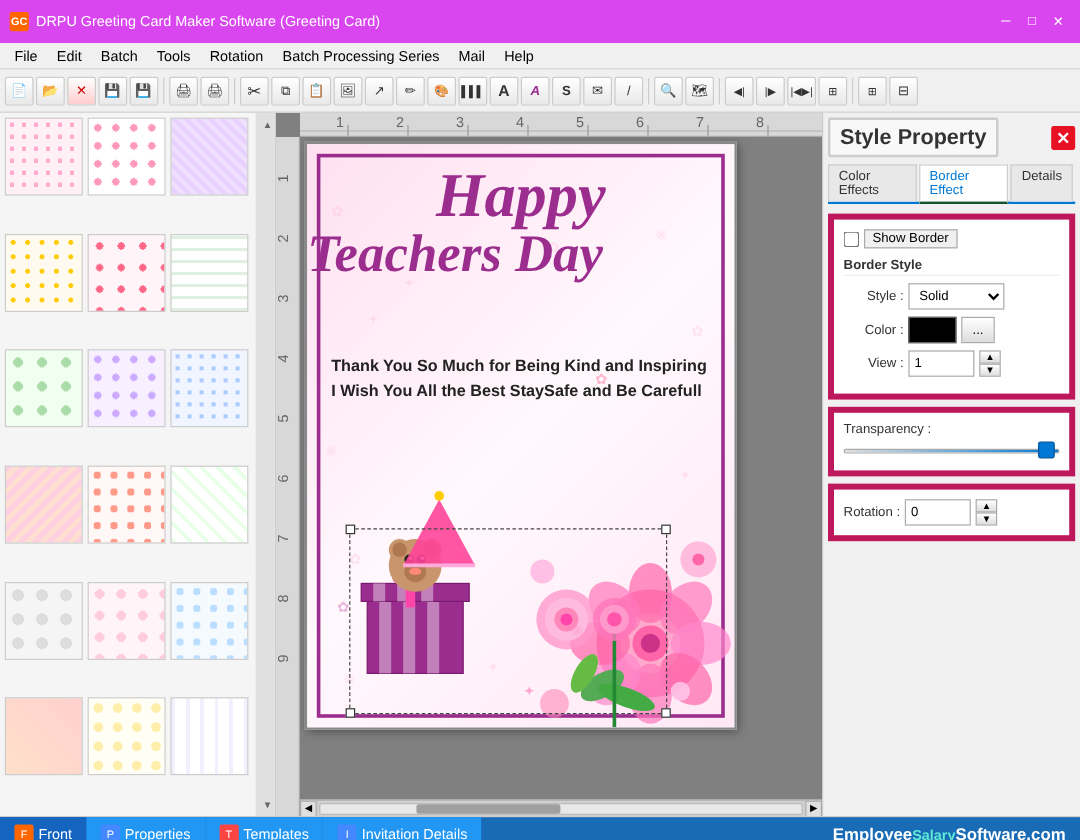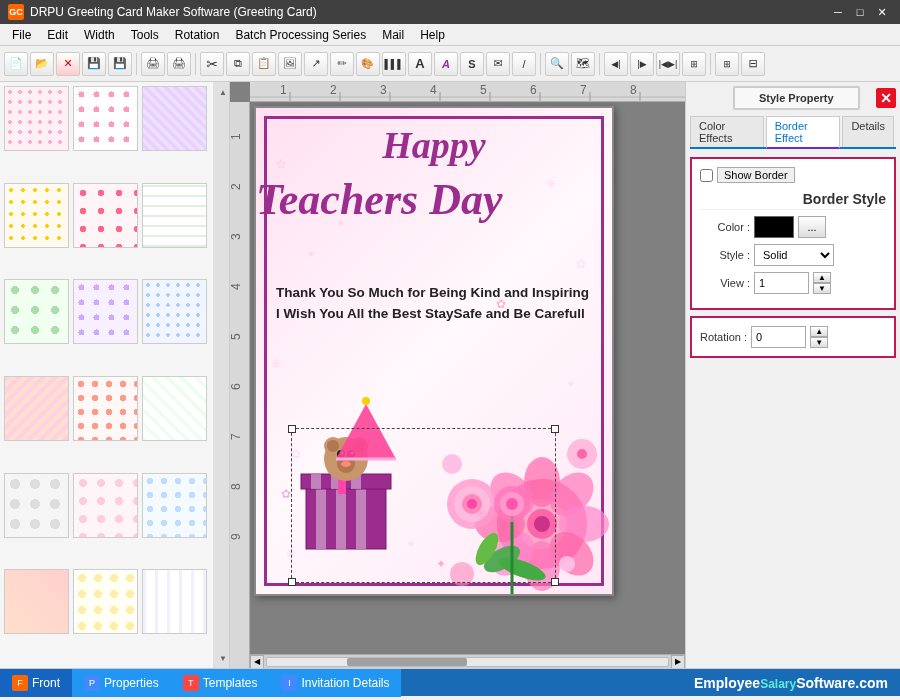--- a/index.html
+++ b/index.html
@@ -1,19 +1,19 @@
 <!DOCTYPE html>
 <html><head>
   <meta charset="utf-8">
   <style>
     * { box-sizing: border-box; margin: 0; padding: 0; font-family: 'Segoe UI', Arial, sans-serif; font-size: 12px; }
     body { width: 900px; height: 700px; overflow: hidden; background: #f0f0f0; }
 
     
-    .title-bar { background: #404040; height: 24px; display: flex; align-items: center; padding: 0 8px; color: white; font-size: 12px; justify-content: space-between; gap: 45px; }
+    .title-bar { background: #d946ef; height: 36px; display: flex; align-items: center; padding: 0 8px; color: white; font-size: 12px; justify-content: space-between; gap: 45px; }
     .title-bar-left { display: flex; align-items: center; gap: 6px; }
     .title-bar-icon { width: 16px; height: 16px; background: #ff6600; border-radius: 2px; display: flex; align-items: center; justify-content: center; color: white; font-size: 9px; font-weight: bold; }
     .title-bar-controls { display: flex; gap: 2px; }
     .title-btn { width: 20px; height: 16px; background: transparent; border: none; color: white; cursor: pointer; font-size: 11px; display: flex; align-items: center; justify-content: center; }
 
     
     .menu-bar { background: #f0f0f0; height: 22px; display: flex; align-items: center; padding: 0 4px; border-bottom: 1px solid #ccc; }
     .menu-item { padding: 2px 8px; cursor: pointer; font-size: 12px; color: #000; }
 
     
@@ -54,29 +54,29 @@
     .scroll-arrow { width: 20px; background: #e0e0e0; border: none; cursor: pointer; display: flex; align-items: center; justify-content: center; color: #666; }
 
     
     .canvas-area { flex: 1; background: #808080; overflow: auto; position: relative; display: flex; align-items: flex-start; justify-content: center; padding: 10px; }
     .greeting-card { width: 360px; height: 490px; background: #fff; border: 2px solid #888; position: relative; overflow: hidden; box-shadow: 2px 2px 8px rgba(0,0,0,0.4); }
     .card-bg { position: absolute; inset: 0; background: linear-gradient(135deg, #ffe0f0 0%, #fff8fc 50%, #ffe8f5 100%); }
 
     
     .right-panel { width: 215px; background: #f0f0f0; border-left: 1px solid #ccc; padding: 4px; display: flex; flex-direction: column; }
     .style-property-header { display: flex; align-items: center; justify-content: space-between; margin-bottom: 6px; }
-    .style-property-title { border: 2px solid #ccc; background: #f8f8f8; padding: 4px 24px; font-size: 11px; font-weight: bold; color: #333; border-radius: 2px; margin-left: 43px; }
+    .style-property-title { border: 2px solid #ccc; background: #f8f8f8; padding: 4px 8px; font-size: 18px; font-weight: bold; color: #333; border-radius: 2px; }
     .close-x { width: 20px; height: 20px; background: #e81123; border: none; cursor: pointer; color: white; font-weight: bold; font-size: 14px; display: flex; align-items: center; justify-content: center; border-radius: 2px; }
     .style-tabs { display: flex; border-bottom: 2px solid #0078d4; margin-bottom: 8px; }
     .style-tab { padding: 3px 8px; cursor: pointer; font-size: 11px; color: #333; border: 1px solid #ccc; border-bottom: none; background: #e8e8e8; margin-right: 2px; }
-    .style-tab.active { background: #fff; border-bottom: 2px solid #6d28d9; margin-bottom: -2px; color: #0078d4; }
-    .panel-section { background: #fff; border: 2px solid #be185d; padding: 8px; margin-bottom: 6px; }
+    .style-tab.active { background: #fff; border-bottom: 2px solid #14532d; margin-bottom: -2px; color: #0078d4; }
+    .panel-section { background: #fff; border: 5px solid #be185d; padding: 8px; margin-bottom: 6px; }
     .checkbox-row { display: flex; align-items: center; gap: 4px; margin-bottom: 8px; }
     .checkbox-row input[type=checkbox] { cursor: pointer; }
-    .section-title { font-weight: bold; font-size: 14px; margin-bottom: 6px; color: #333; border-bottom: 1px solid #eee; padding-bottom: 2px; text-align: right; }
+    .section-title { font-weight: bold; font-size: 11px; margin-bottom: 6px; color: #333; border-bottom: 1px solid #eee; padding-bottom: 2px; }
     .prop-row { display: flex; align-items: center; margin-bottom: 6px; gap: 4px; }
     .prop-label { width: 50px; text-align: right; font-size: 11px; color: #333; }
     .color-swatch { width: 40px; height: 22px; background: #000; border: 1px solid #666; cursor: pointer; }
     .browse-btn { width: 28px; height: 22px; background: linear-gradient(to bottom, #fff, #ddd); border: 1px solid #aaa; cursor: pointer; font-size: 11px; display: flex; align-items: center; justify-content: center; }
     .style-select { width: 80px; height: 22px; border: 1px solid #aaa; background: white; font-size: 11px; padding: 1px 4px; }
     .width-input { width: 55px; height: 22px; border: 1px solid #aaa; background: white; font-size: 11px; padding: 1px 4px; }
     .spinner { display: flex; flex-direction: column; width: 18px; }
     .spin-btn { width: 18px; height: 11px; background: linear-gradient(to bottom, #fff, #ddd); border: 1px solid #aaa; cursor: pointer; font-size: 8px; display: flex; align-items: center; justify-content: center; line-height: 1; }
     .transparency-section { margin-bottom: 6px; }
     .trans-label { font-size: 11px; color: #333; margin-bottom: 4px; }
@@ -107,21 +107,21 @@
   <div class="title-bar-controls">
     <button class="title-btn">─</button>
     <button class="title-btn">□</button>
     <button class="title-btn close">✕</button>
   </div>
 </div>
 
 <div class="menu-bar">
   <span class="menu-item">File</span>
   <span class="menu-item">Edit</span>
-  <span class="menu-item">Width</span>
+  <span class="menu-item">Batch</span>
   <span class="menu-item">Tools</span>
   <span class="menu-item">Rotation</span>
   <span class="menu-item">Batch Processing Series</span>
   <span class="menu-item">Mail</span>
   <span class="menu-item">Help</span>
 </div>
 
 <div class="toolbar">
   <button class="tb-btn">📄</button>
   <button class="tb-btn">📂</button>
@@ -250,21 +250,21 @@
               <text x="80" y="120" font-size="8">✦</text>
               <text x="200" y="90" font-size="10">✿</text>
               <text x="150" y="440" font-size="12">✦</text>
             </g>
           </svg>
         </div>
 
         <div style="position:absolute;inset:8px;border:3px solid #9b2d8e;pointer-events:none;"></div>
 
         <div style="position:absolute;top:18px;left:0;right:0;text-align:center;">
-          <span style="font-size:38px;font-weight:bold;color:#9b2d8e;font-family:Georgia,serif;font-style:italic;line-height:1;margin-top:44px;">Happy</span>
+          <span style="font-size:52px;font-weight:bold;color:#9b2d8e;font-family:Georgia,serif;font-style:italic;line-height:1;margin-top:44px;">Happy</span>
         </div>
 
         <div style="position:absolute;top:70px;left:0;right:0;">
           <span style="font-size:44px;font-weight:bold;color:#9b2d8e;font-family:Georgia,serif;font-style:italic;line-height:1;">Teachers Day</span>
         </div>
 
         <div style="position:absolute;top:175px;left:20px;right:20px;text-align:left;font-size:13.5px;font-weight:bold;color:#222;line-height:1.55;">
           Thank You So Much for Being Kind and Inspiring I Wish You All the Best StaySafe and Be Carefull
         </div>
 
@@ -384,46 +384,53 @@
     <div class="panel-section">
 
       <div class="checkbox-row">
         <input type="checkbox" id="showBorder" style="">
         <label for="showBorder" style="font-size:11px;cursor:pointer;border:1px solid #aaa;padding:1px 6px;background:#f0f0f0;">Show Border</label>
       </div>
 
       <div class="section-title">Border Style</div>
 
       <div class="prop-row">
-        <span class="prop-label">Color :</span>
-        <div class="color-swatch"></div>
-        <button class="browse-btn">...</button>
-      </div>
-
-      <div class="prop-row">
         <span class="prop-label">Style :</span>
         <select class="style-select">
           <option>Solid</option>
           <option>Dashed</option>
           <option>Dotted</option>
           <option>Double</option>
         </select>
         <span></span>
       </div>
 
       <div class="prop-row">
+        <span class="prop-label">Color :</span>
+        <div class="color-swatch"></div>
+        <button class="browse-btn">...</button>
+      </div>
+
+      <div class="prop-row">
         <span class="prop-label">View :</span>
         <input type="text" class="width-input" value="1" style="">
         <div class="spinner">
           <button class="spin-btn">▲</button>
           <button class="spin-btn">▼</button>
         </div>
       </div>
     </div>
 
+    <div class="panel-section transparency-section">
+      <div class="trans-label">Transparency :</div>
+      <div class="slider-container">
+        <div class="slider-track"></div>
+        <div class="slider-thumb"></div>
+      </div>
+    </div>
 
     <div class="panel-section">
       <div class="rotation-row">
         <span class="rotation-label">Rotation :</span>
         <input type="text" class="rotation-input" value="0" style="">
         <div class="spinner">
           <button class="spin-btn">▲</button>
           <button class="spin-btn">▼</button>
         </div>
       </div>

